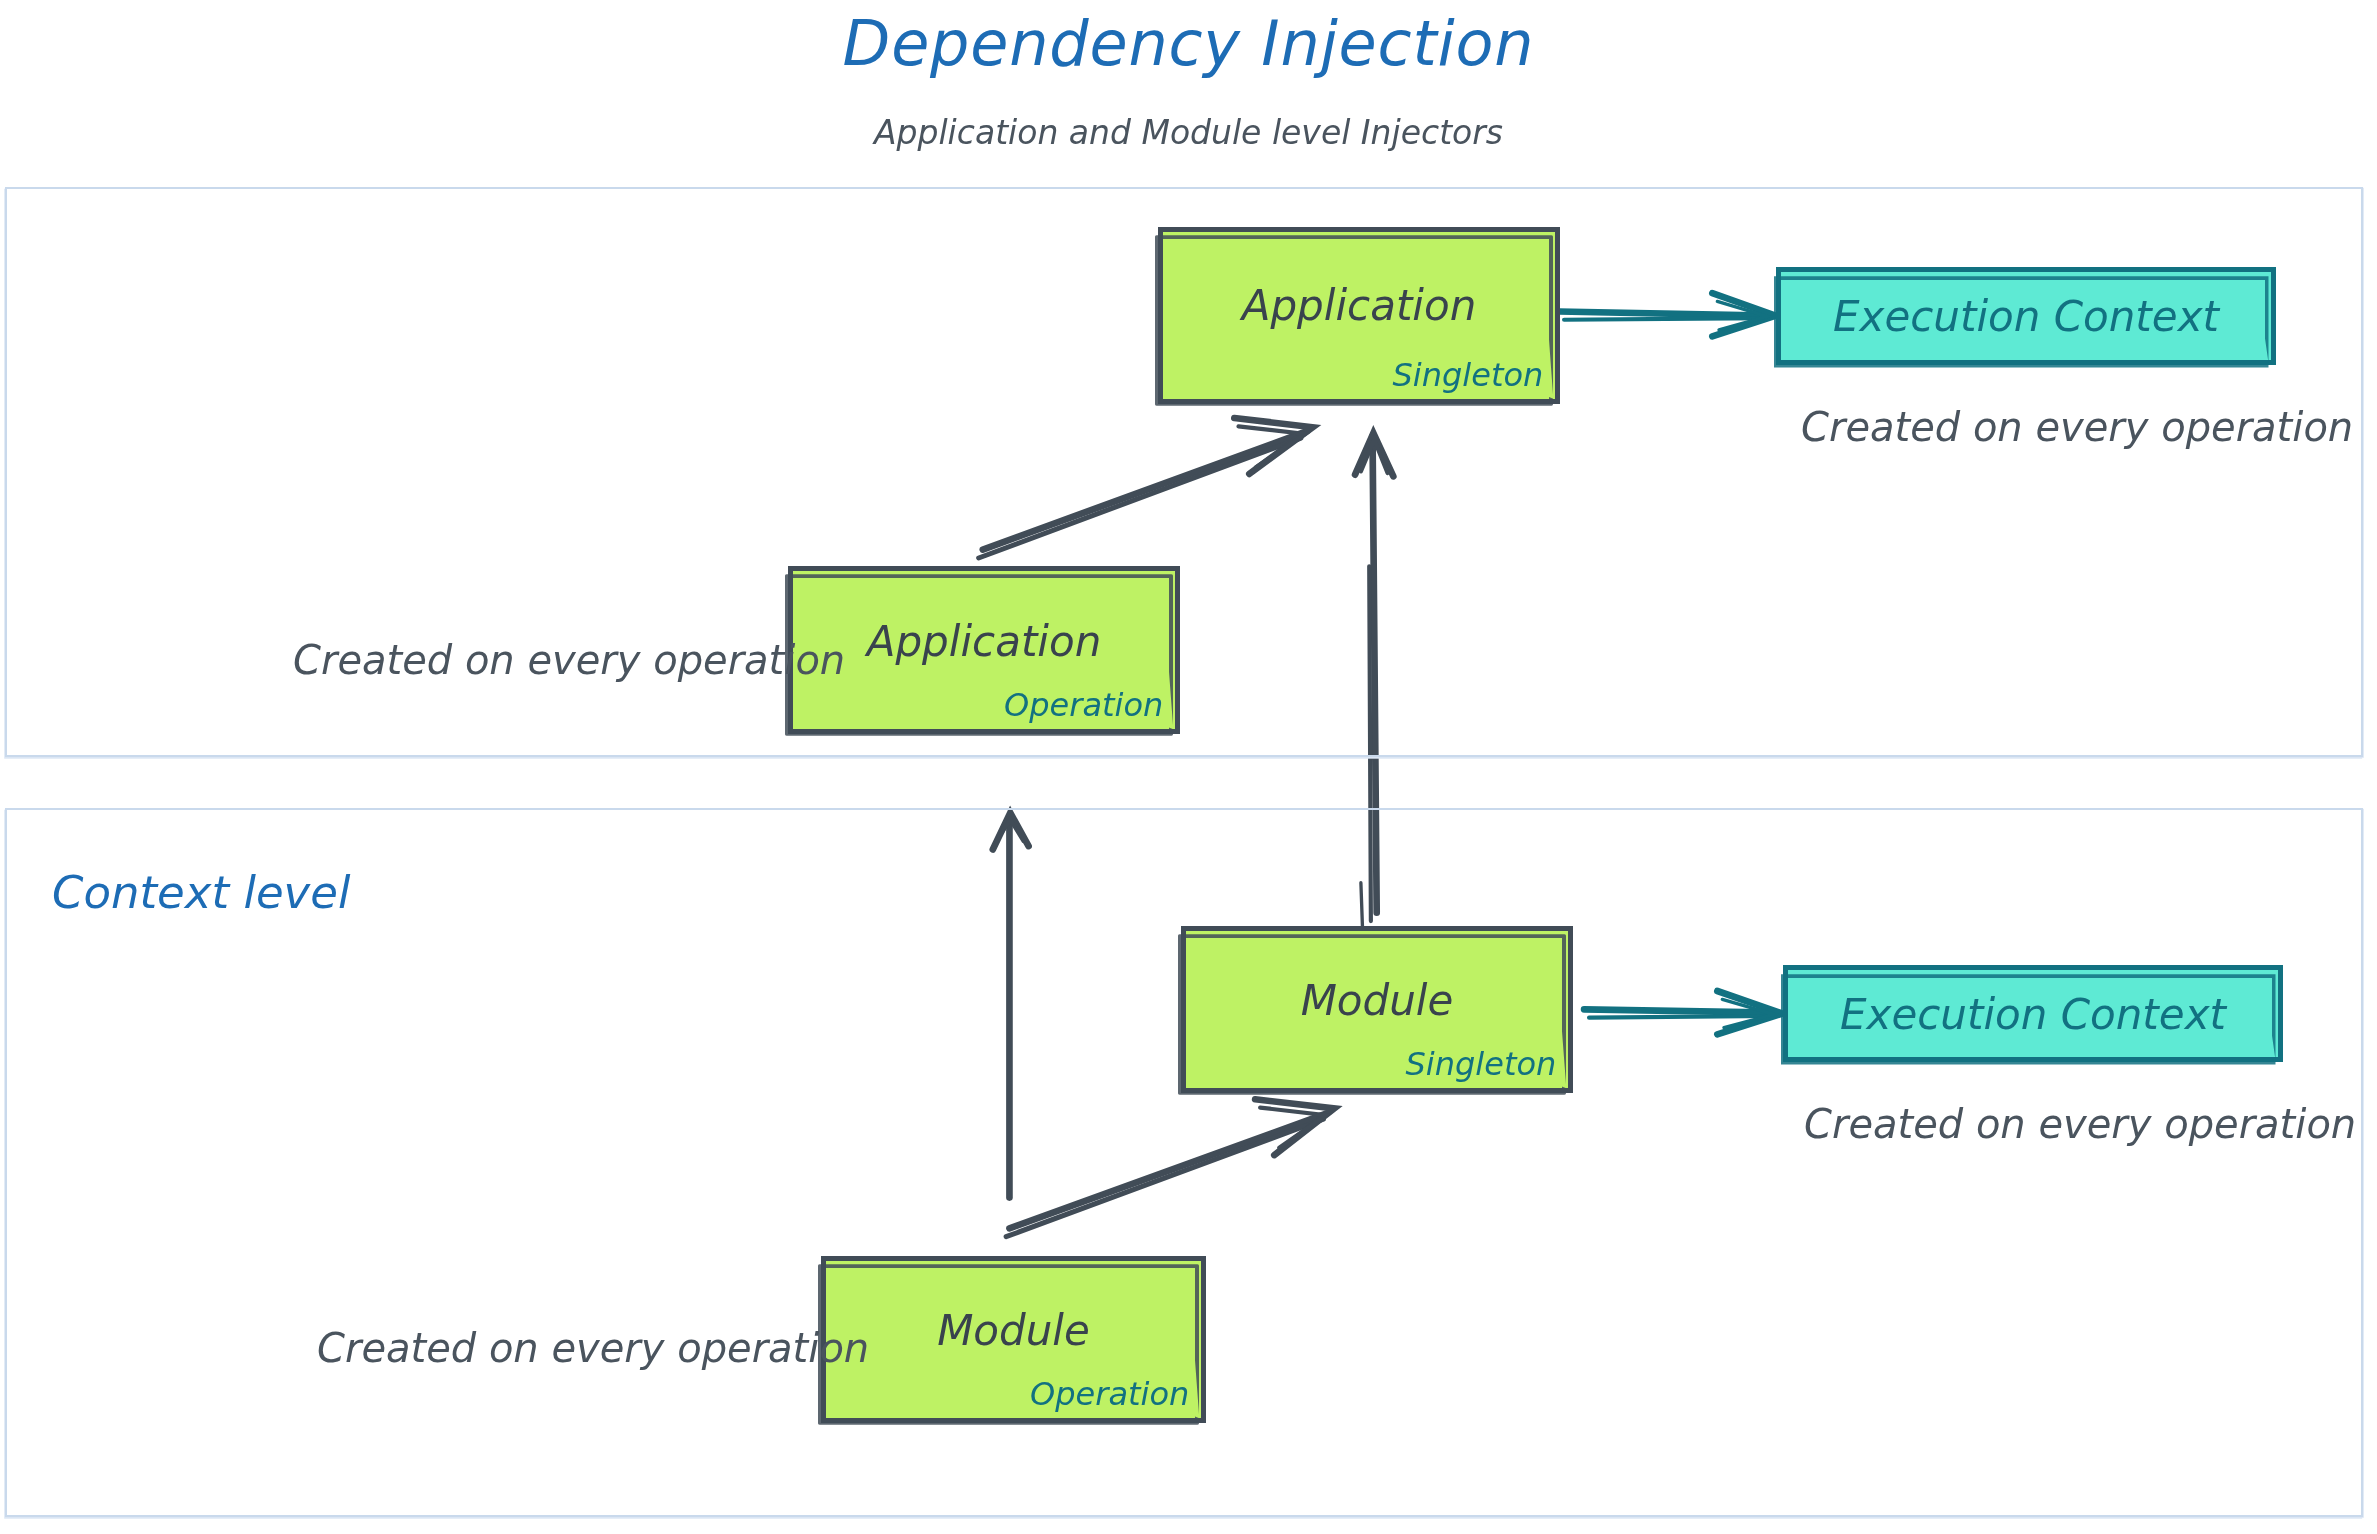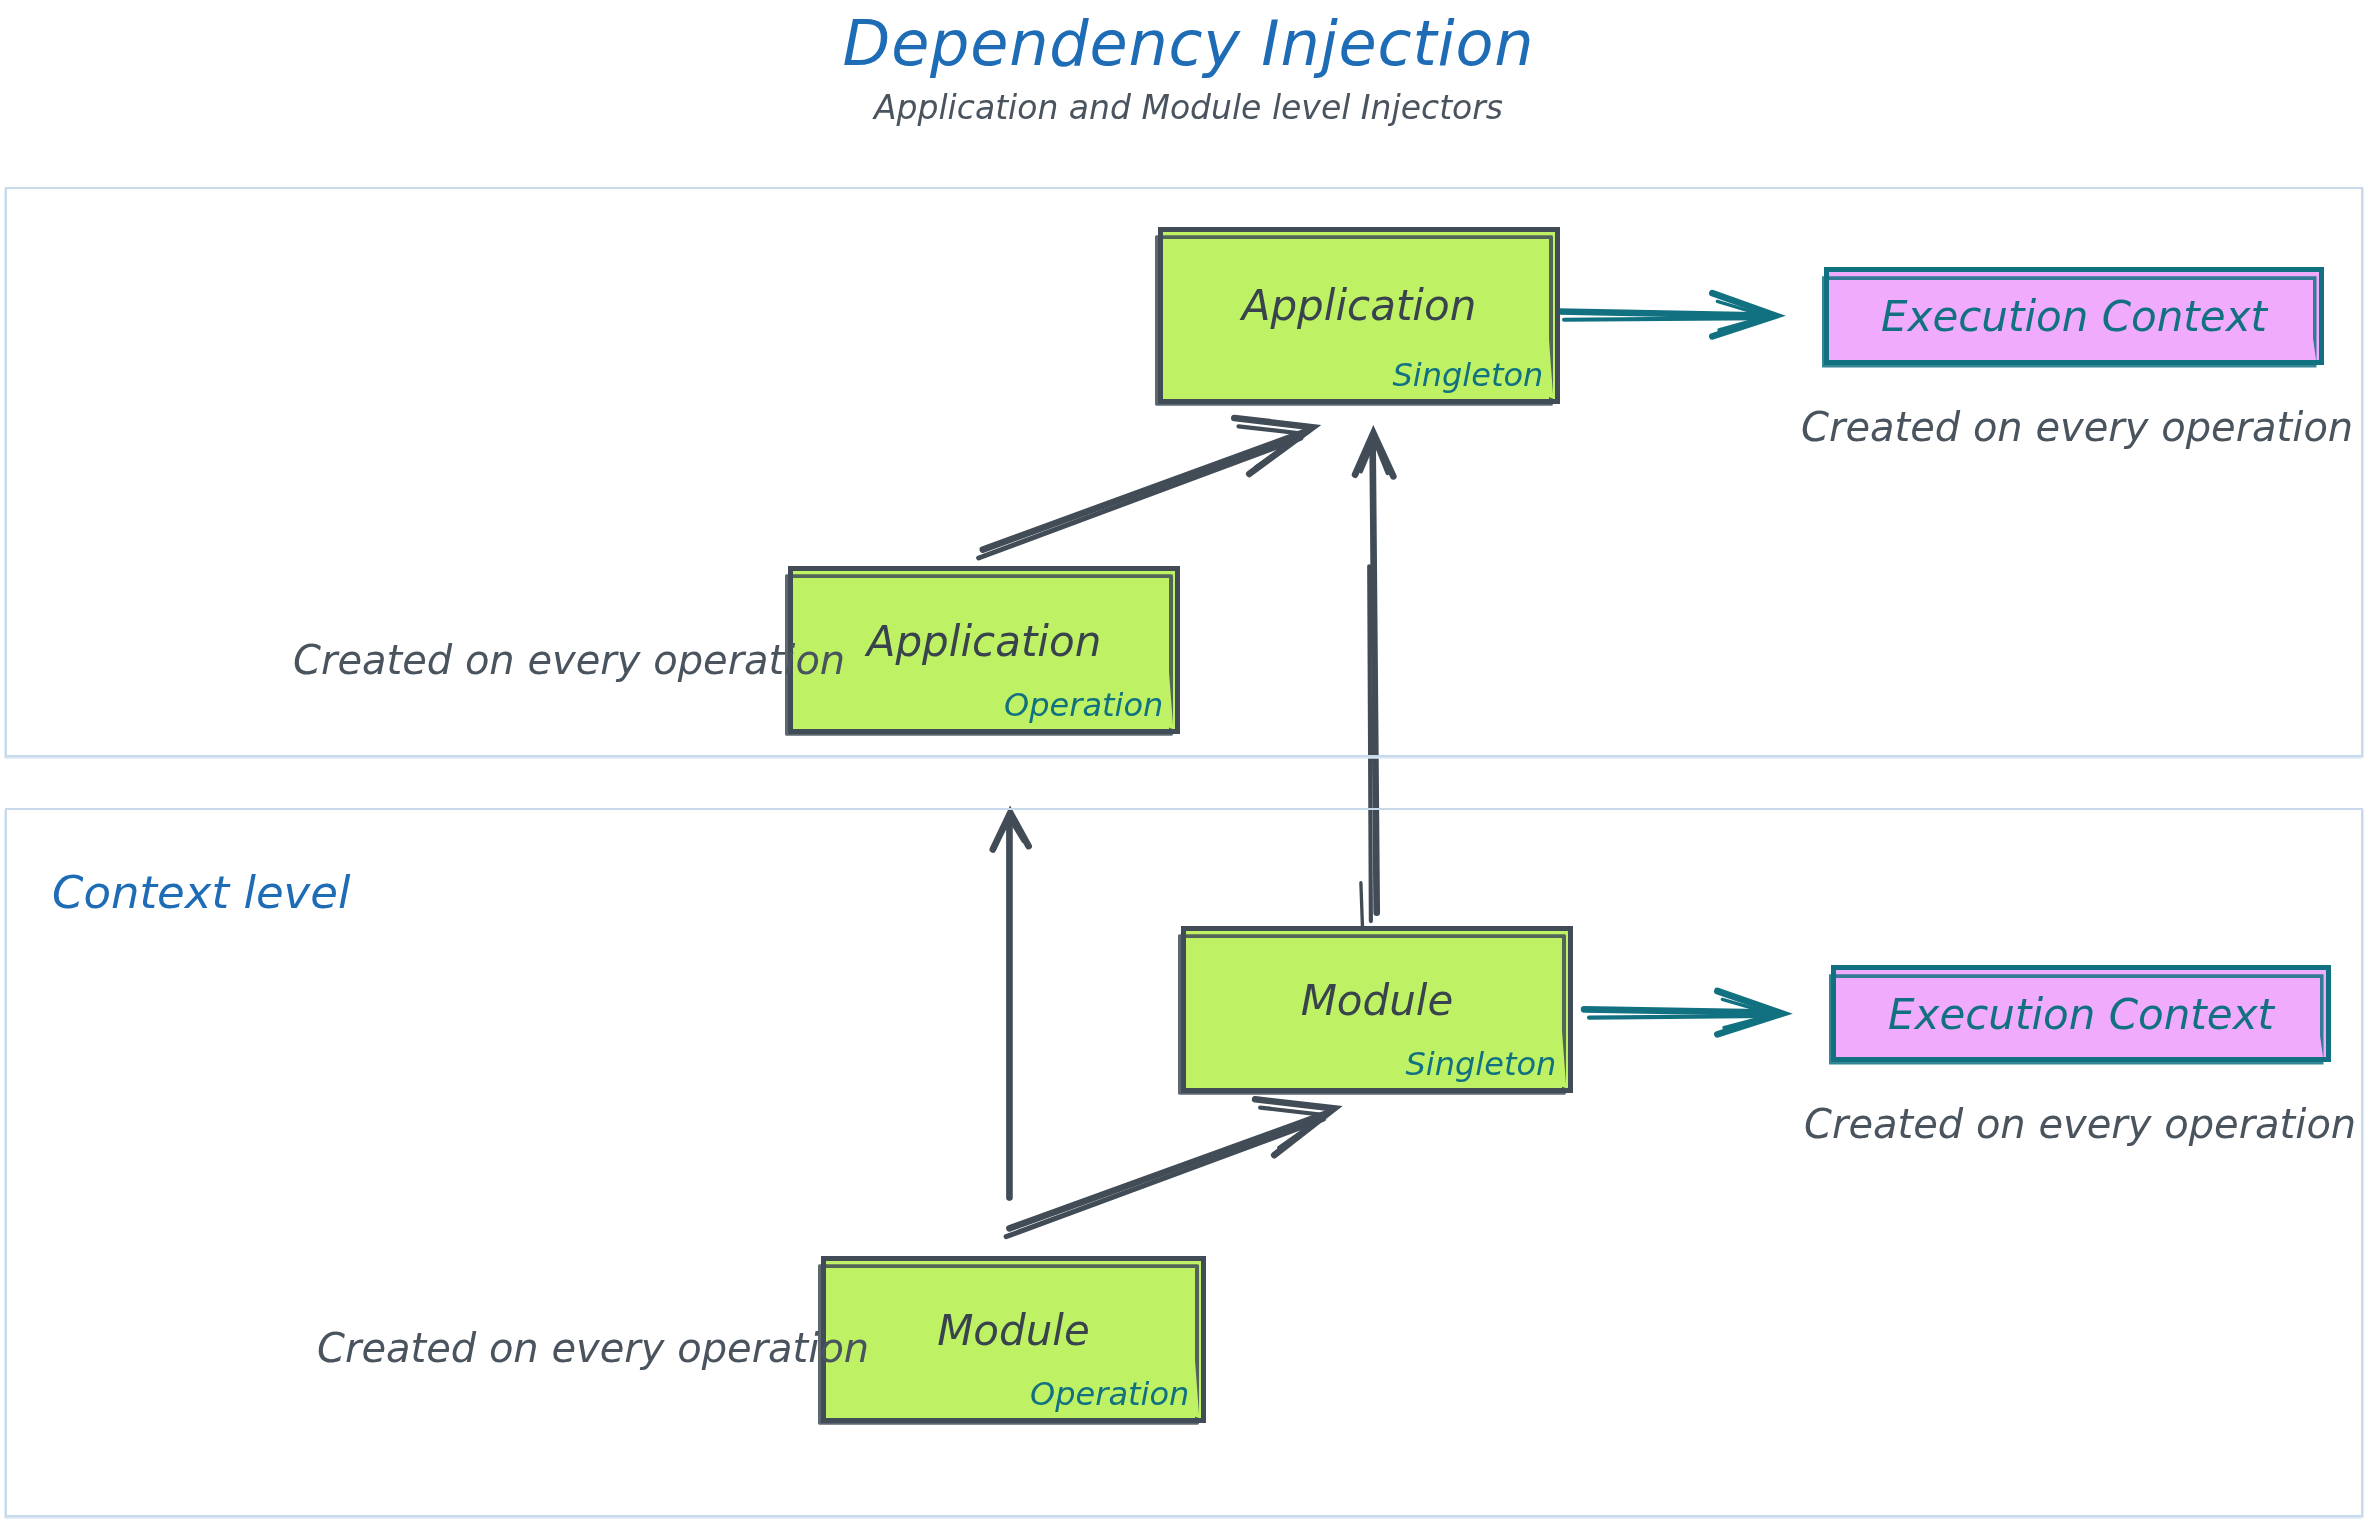--- a/index.html
+++ b/index.html
@@ -10,21 +10,21 @@
   #root{position:absolute;inset:0;}
 
   
   .title{
     position:absolute;left:0;right:0;top:6.7px;text-align:center;
     font-size:62px;color:#1d6cb5;font-weight:400;letter-spacing:0.8px;
     font-family:"DejaVu Sans","Liberation Sans",sans-serif;
     font-style:italic;
   }
   .subtitle{
-    position:absolute;left:0;right:0;top:88px;text-align:center;
+    position:absolute;left:0;right:0;top:113px;text-align:center;
     font-size:33px;color:#4a545e;font-style:italic;
   }
 
   
   .level{
     position:absolute;border:2.5px solid #c9d9ec;background:transparent;
     box-shadow:0.8px 0.8px 0 0 #dbe6f4, -0.8px 1.7px 0 0 #dbe6f4;
   }
   .level-label{
     position:absolute;font-size:45px;color:#1d6cb5;font-style:italic;
@@ -48,23 +48,22 @@
     position:absolute;left:0;right:0;top:44%;transform:translateY(-50%);
     text-align:center;font-size:42px;color:#39434d;font-style:italic;
   }
   .sbox .sub-label{
     position:absolute;right:11.7px;bottom:5px;
     font-size:32px;color:#127181;font-style:italic;white-space:nowrap;
   }
 
   
   .tbox{
-    position:absolute;box-sizing:border-box;background:#f0abfc;
+    position:absolute;box-sizing:border-box;background:#5eead4;
     border:5px solid #127181;
-    margin-left:48px;
   }
   .tbox::before{
     content:"";position:absolute;left:-7.5px;top:4.2px;right:2.5px;bottom:-7.5px;
     border:4.2px solid #127181;
     clip-path:polygon(0 0,2.5% 0,2.5% 100%,0 100%,0 0,100% 0,100% 5%,0 5%,0 0,
                       100% 95%,100% 100%,0 100%,0 95%,100% 95%,
                       97.5% 0,100% 0,100% 100%,97.5% 100%);
     pointer-events:none;opacity:.85;
   }
   .tbox .main-label{

